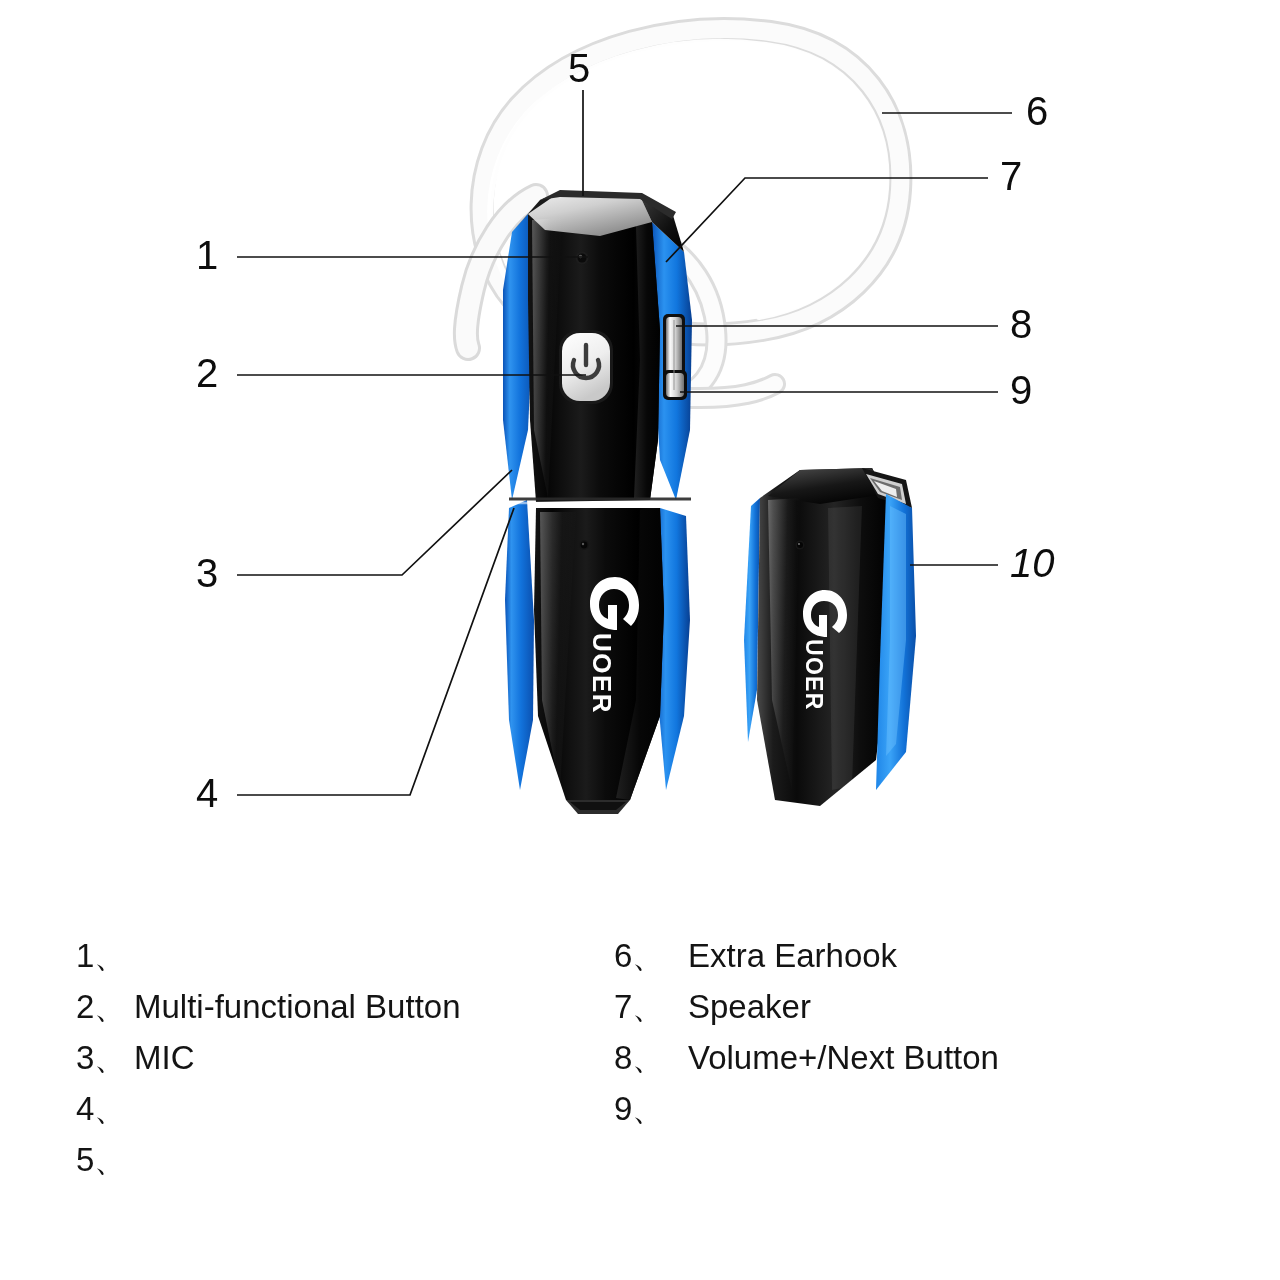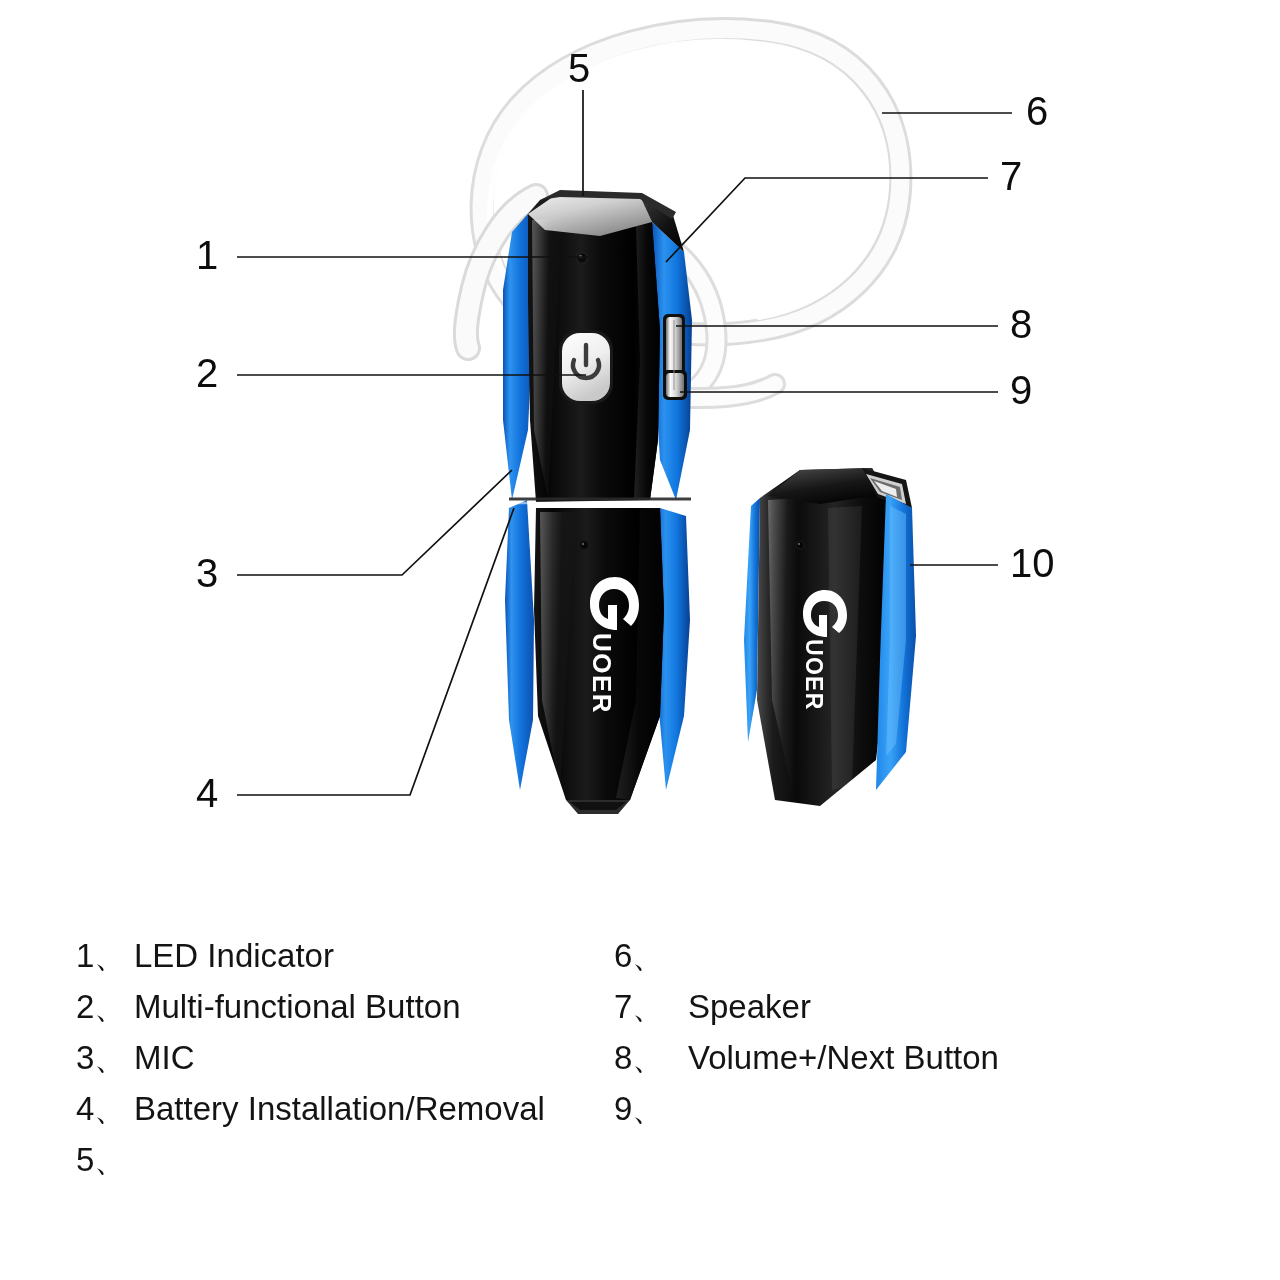--- a/index.html
+++ b/index.html
@@ -418,50 +418,49 @@
 
   <span class="callout-num" style="left:196px; top:235px;">1</span>
   <span class="callout-num" style="left:196px; top:353px;">2</span>
   <span class="callout-num" style="left:196px; top:553px;">3</span>
   <span class="callout-num" style="left:196px; top:773px;">4</span>
   <span class="callout-num" style="left:568px; top:48px;">5</span>
   <span class="callout-num" style="left:1026px; top:91px;">6</span>
   <span class="callout-num" style="left:1000px; top:156px;">7</span>
   <span class="callout-num" style="left:1010px; top:304px;">8</span>
   <span class="callout-num" style="left:1010px; top:370px;">9</span>
-  <span class="callout-num" style="left:1010px; top:543px;">10</span>
+  <span class="callout-num" style="left:1010px; top:543px;font-style:italic;">10</span>
 </div>
 
 <div id="legend">
 
   <div class="legend-col" id="legend-col-left">
     <div class="legend-item">
       <span class="legend-index">1、</span>
-      <span class="legend-label">LED Indicator</span>
     </div>
     <div class="legend-item">
       <span class="legend-index">2、</span>
       <span class="legend-label">Multi-functional Button</span>
     </div>
     <div class="legend-item">
       <span class="legend-index">3、</span>
       <span class="legend-label">MIC</span>
     </div>
     <div class="legend-item">
       <span class="legend-index">4、</span>
-      <span class="legend-label">Battery Installation/Removal</span>
     </div>
     <div class="legend-item">
       <span class="legend-index">5、</span>
     </div>
   </div>
 
   <div class="legend-col" id="legend-col-right">
     <div class="legend-item">
       <span class="legend-index wide">6、</span>
+      <span class="legend-label">Extra Earhook</span>
     </div>
     <div class="legend-item">
       <span class="legend-index wide">7、</span>
       <span class="legend-label">Speaker</span>
     </div>
     <div class="legend-item">
       <span class="legend-index wide">8、</span>
       <span class="legend-label">Volume+/Next Button</span>
     </div>
     <div class="legend-item">

